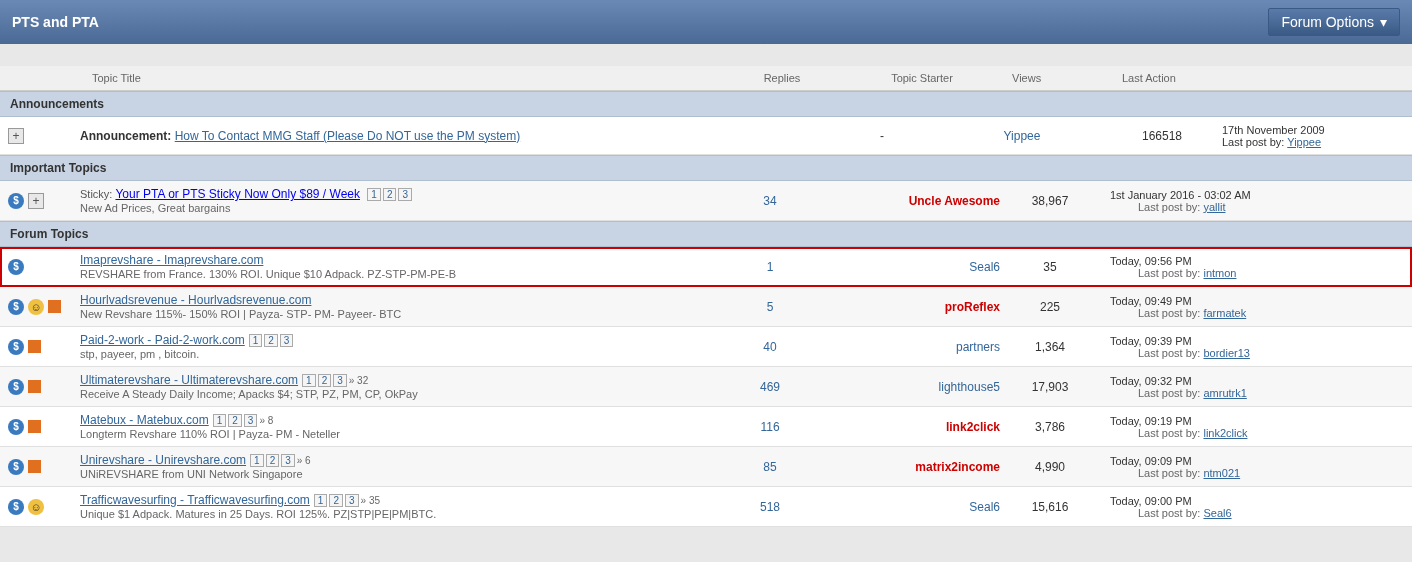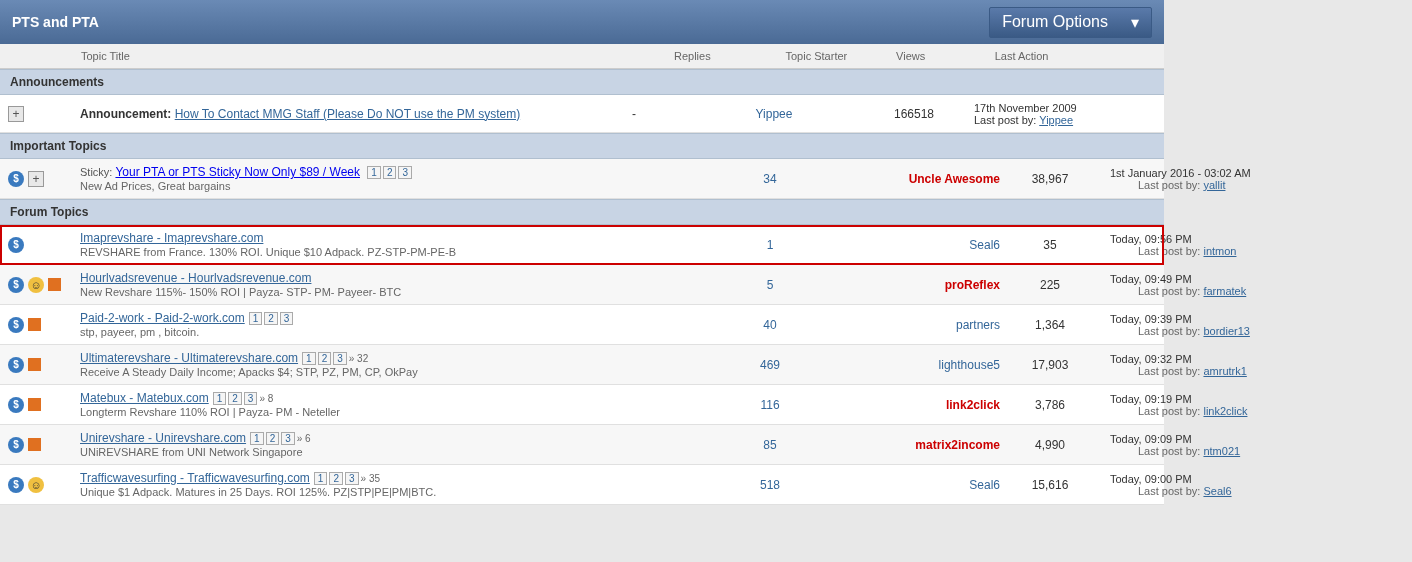--- a/index.html
+++ b/index.html
@@ -1,18 +1,18 @@
 <!DOCTYPE html>
 <html><head>
   <meta charset="utf-8">
   <style>
     * { margin: 0; padding: 0; box-sizing: border-box; }
     body { font-family: Arial, Helvetica, sans-serif; font-size: 12px; background: #e8e8e8; color: #333; }
 
-    .forum-container { width: 1164px; min-height: 562px; background: #e8e8e8; }
+    .forum-container { width: 1412px; min-height: 562px; background: #e8e8e8; }
 
     
     .forum-header {
       background: linear-gradient(to bottom, #6a8ab5, #4a6a95);
       color: #fff;
       padding: 8px 12px;
       display: flex;
       justify-content: space-between;
       align-items: center;
       height: 44px;
@@ -20,34 +20,35 @@
     .forum-header-title {
       font-size: 14px;
       font-weight: bold;
       color: #fff;
     }
     .forum-options-btn {
       background: linear-gradient(to bottom, #5a7aaa, #3a5a85);
       color: #fff;
       border: 1px solid #3a5a85;
       padding: 5px 12px;
-      font-size: 16px;
+      font-size: 14px;
       cursor: pointer;
       display: flex;
       align-items: center;
-      gap: 23px;
+      gap: 6px;
       border-radius: 2px;
     }
 
     
     .col-headers {
       background: #f0f0f0;
       border-bottom: 1px solid #ccc;
       display: flex;
-      padding: 6px 1px;
+      padding: 6px 12px;
+      margin-top: 22px;
     }
     .col-title { width: 720px; padding-left: 80px; color: #666; font-size: 11px; }
     .col-replies { width: 100px; text-align: center; color: #666; font-size: 11px; }
     .col-starter { width: 180px; text-align: center; color: #666; font-size: 11px; }
     .col-views { width: 100px; text-align: left; color: #666; font-size: 11px; }
     .col-action { width: 200px; padding-left: 10px; color: #666; font-size: 11px; }
 
     
     .section-header {
       background: #c8d4e4;

